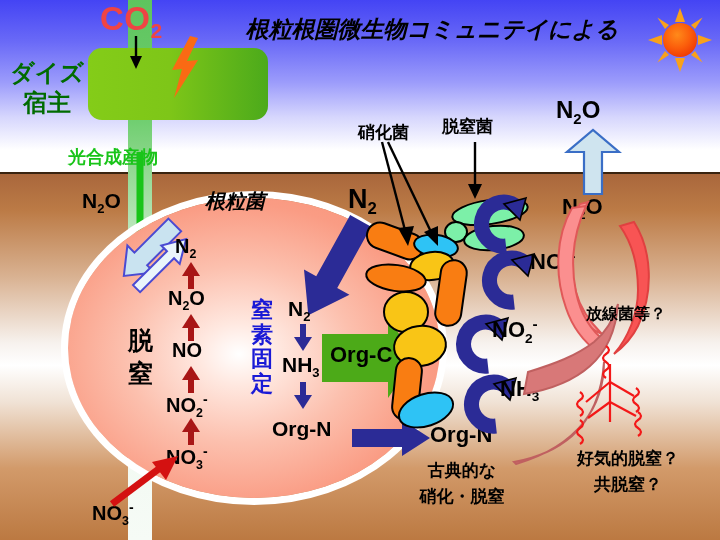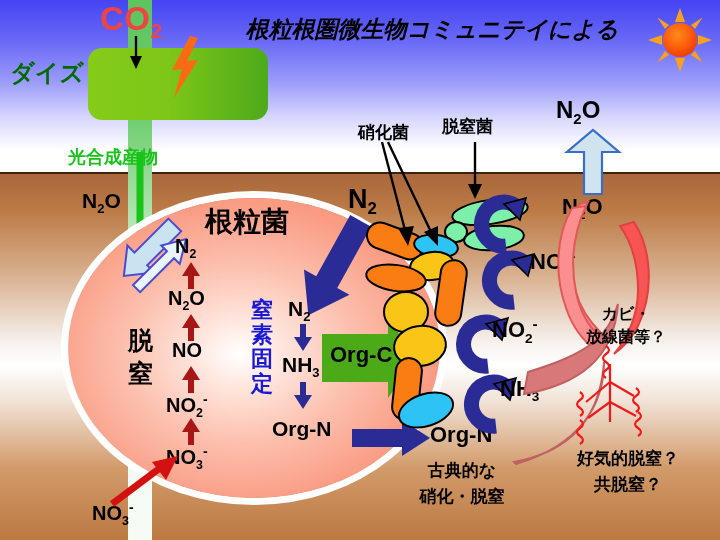--- a/index.html
+++ b/index.html
@@ -102,25 +102,26 @@
   <div class="abs lbl jp" id="photo-label">光合成産物</div>
   <div class="abs" id="greenarrow">
     <svg width="20" height="178" viewBox="0 0 20 178">
       <line x1="10" y1="0" x2="10" y2="158" stroke="#19c419" stroke-width="7"></line>
       <polygon points="10,177 1,152 19,152" fill="#19c419"></polygon>
     </svg>
   </div>
 
   <div class="abs lbl jp" style="left:8px;top:58px;font-size:24px;color:#006b00;line-height:1.25;text-align:center;width:78px;">
     <div>ダイズ</div>
+    <div>宿主</div>
   </div>
 
   <div class="abs" id="nodule"></div>
 
-  <div class="abs lbl jp" style="left:205px;top:208px;font-size:28px;">根粒菌</div>
+  <div class="abs lbl jp" style="left:205px;top:191px;font-size:20px;font-style:italic;">根粒菌</div>
 
   <div class="abs lbl" style="left:82px;top:190px;font-size:21px;">
     N<sub>2</sub>O
   </div>
   <div class="abs" style="left:108px;top:212px;">
     <svg width="84" height="84" viewBox="0 0 84 84">
       <g transform="rotate(45 42 42)">
         <polygon points="30,4 48,4 48,52 58,52 39,76 20,52 30,52" fill="#c9e3f0" stroke="#4a4ad2" stroke-width="2"></polygon>
       </g>
       <g transform="rotate(45 42 42) translate(18,0)">
@@ -316,21 +317,20 @@
         <path d="M 96 150 q 6 4 0 8 q -6 4 0 8 q 6 4 0 8 q -6 4 0 8"></path>
         <path d="M 70 196 q 6 4 0 8 q -6 4 0 8 q 6 4 0 8"></path>
         <path d="M 126 192 q 6 4 0 8 q -6 4 0 8 q 6 4 0 8"></path>
         <path d="M 70 224 q 6 4 0 8 q -6 4 0 8 q 6 4 0 8"></path>
         <path d="M 128 216 q 6 4 0 8 q -6 4 0 8 q 6 4 0 8"></path>
       </g>
     </svg>
   </div>
 
   <div class="abs lbl jp" style="left:626px;top:302px;font-size:16px;line-height:1.45;text-align:center;transform:translateX(-50%);">
-    <div>カビ・</div>
     <div>放線菌等？</div>
   </div>
 
   <div class="abs lbl jp" style="left:462px;top:458px;font-size:17px;line-height:1.5;text-align:center;transform:translateX(-50%);">
     <div>古典的な</div>
     <div>硝化・脱窒</div>
   </div>
 
   <div class="abs lbl jp" style="left:628px;top:446px;font-size:17px;line-height:1.52;text-align:center;transform:translateX(-50%);">
     <div>好気的脱窒？</div>

